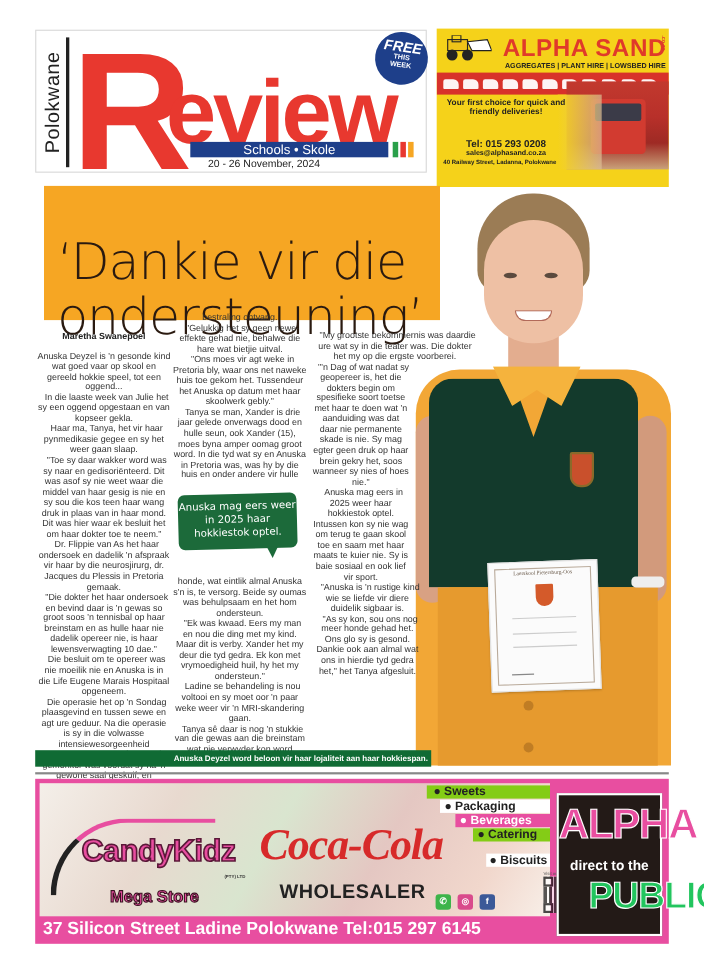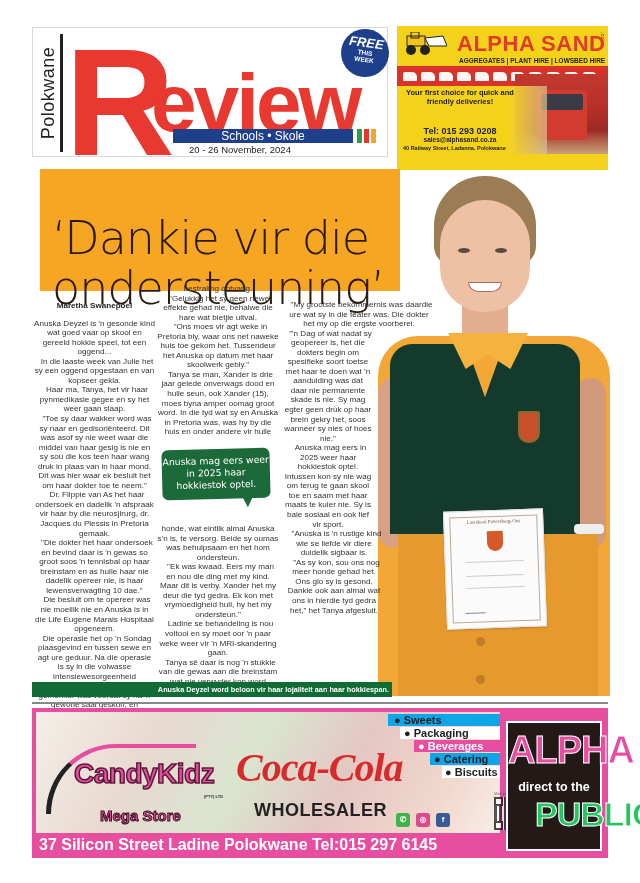--- a/index.html
+++ b/index.html
@@ -87,21 +87,21 @@
   .ad-candy { position: absolute; left: 32px; top: 708px; width: 576px; height: 150px; background: #e84ea0; }
   .ad-candy .bg { position: absolute; left: 4px; top: 4px; width: 464px; height: 121px; background: linear-gradient(120deg,#f4efe9 0%,#e8d9cf 25%,#d9e5cf 45%,#e4c7c2 65%,#f1d7cc 85%,#f8efe8 100%); }
   .ad-candy .swoosh { position: absolute; left: 14px; top: 36px; width: 150px; height: 70px; border-left: 5px solid #222; border-top: 4px solid #e84ea0; border-radius: 70px 0 0 0; }
   .ad-candy .candy { position: absolute; left: 42px; top: 50px; font-family: "Liberation Sans", sans-serif; font-weight: bold; font-size: 28px; color: #e84ea0; -webkit-text-stroke: 1.5px #5a1838; letter-spacing: -0.5px; }
   .ad-candy .pty { position: absolute; left: 172px; top: 86px; font-size: 4px; color: #333; font-weight: bold; }
   .ad-candy .mega { position: absolute; left: 68px; top: 99px; font-size: 15px; font-weight: bold; color: #e84ea0; -webkit-text-stroke: 1px #3a1020; }
   .ad-candy .coke { position: absolute; left: 204px; top: 36px; font-family: "Liberation Serif", serif; font-style: italic; font-weight: bold; font-size: 40px; color: #d72a2a; letter-spacing: -1px; }
   .ad-candy .wholesaler { position: absolute; left: 222px; top: 92px; font-size: 18px; font-weight: bold; color: #222; letter-spacing: 0.5px; }
   .ad-candy .addr-bar { position: absolute; left: 4px; top: 127px; width: 464px; height: 20px; background: #e84ea0; color: #fff; font-size: 16px; font-weight: bold; line-height: 20px; padding-left: 3px; white-space: nowrap; }
   .ad-candy .item { position: absolute; height: 12px; font-size: 11px; font-weight: bold; line-height: 12px; color: #222; white-space: nowrap; }
-  .ad-candy .item.pink { background: #0ea5e9; }
+  .ad-candy .item.pink { background: #84cc16; }
   .ad-candy .item.white { background: #fff; }
   .ad-candy .item.hot { background: #e84ea0; color: #fff; }
   .ad-candy .soc { position: absolute; top: 105px; width: 14px; height: 14px; border-radius: 3px; color: #fff; font-size: 8px; line-height: 14px; text-align: center; font-weight: bold; }
   .ad-candy .qr-label { position: absolute; left: 462px; top: 83px; font-size: 4px; color: #555; }
   .ad-candy .qr { position: absolute; left: 462px; top: 89px; width: 36px; height: 33px; background:
       repeating-linear-gradient(90deg,#222 0 3px,#fff 3px 5px),
       #fff; opacity: 0.75; }
   .ad-candy .qr .c1, .ad-candy .qr .c2, .ad-candy .qr .c3 { position: absolute; width: 9px; height: 9px; border: 2px solid #111; background: #fff; }
   .ad-candy .open-box { position: absolute; left: 474px; top: 13px; width: 96px; height: 130px; background: #231a17; border: 2px solid #fff; }
   .ad-candy .open { position: absolute; left: 0; right: 0; top: 8px; text-align: center; font-size: 38px; font-weight: bold; color: #e84ea0; -webkit-text-stroke: 1px #fff; line-height: 1; letter-spacing: -1px; }
@@ -253,21 +253,21 @@
   <div class="candy">CandyKidz</div>
   <div class="pty">(PTY) LTD</div>
   <div class="mega">Mega Store</div>
   <div class="coke">Coca-Cola</div>
   <div class="wholesaler">WHOLESALER</div>
 
   <div class="item pink" style="left:356px;top:6px;width:112px;padding-left:6px;">● <span>Sweets</span></div>
   <div class="item white" style="left:368px;top:19px;width:100px;padding-left:4px;">● <span>Packaging</span></div>
   <div class="item hot" style="left:382px;top:32px;width:86px;padding-left:4px;">● <span>Beverages</span></div>
   <div class="item pink" style="left:398px;top:45px;width:70px;padding-left:4px;">● <span>Catering</span></div>
-  <div class="item white" style="left:410px;top:58px;width:58px;padding-left:3px;">● <span>Biscuits</span></div>
+  <div class="item white" style="left:410px;top:68px;width:58px;padding-left:3px;">● <span>Biscuits</span></div>
 
   <div class="soc" style="left:364px;background:#3db44a;">✆</div>
   <div class="soc" style="left:384px;background:#d94a8c;">◎</div>
   <div class="soc" style="left:404px;background:#3b5998;">f</div>
 
   <div class="qr-label">Visit our Website</div>
   <div class="qr">
     <div class="c1" style="left:0;top:0"></div>
     <div class="c2" style="right:0;top:0"></div>
     <div class="c3" style="left:0;bottom:0"></div>

